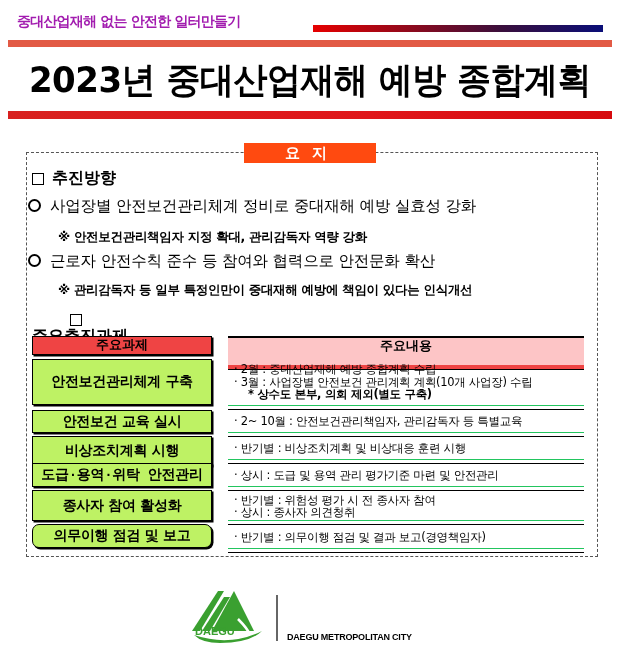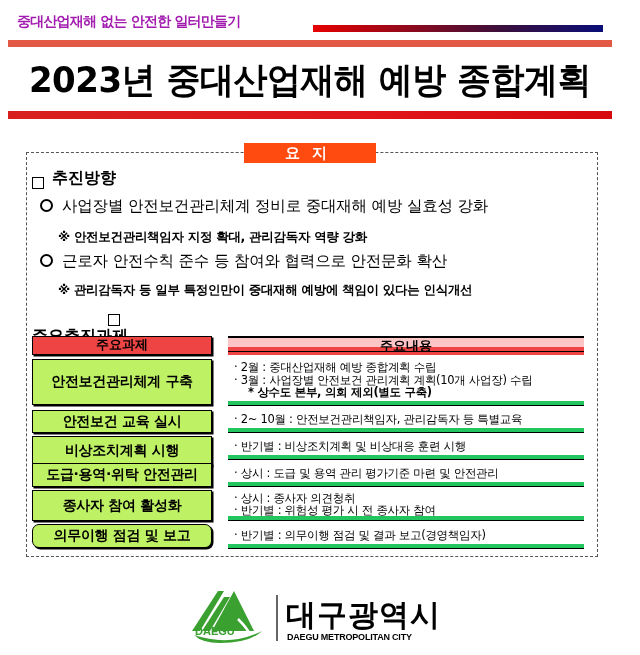--- a/index.html
+++ b/index.html
@@ -12,34 +12,34 @@
   .slogan { left: 17px; top: 13px; font-size: 14px; font-weight: bold; color: #a21caf; letter-spacing: -0.8px; white-space: nowrap; }
   .grad-bar { left: 313px; top: 25px; width: 290px; height: 7px; background: linear-gradient(to right, #e60000 0%, #8a0a1e 35%, #3a0f3c 65%, #0a0e78 100%); }
   .orange-bar { left: 8px; top: 40px; width: 604px; height: 7px; background: #e25a45; }
   .main-title { left: 0; width: 620px; top: 57px; text-align: center; font-size: 34px; font-weight: bold; letter-spacing: -0.5px; white-space: nowrap; transform: scaleY(1.05); }
   .red-bar { left: 8px; top: 111px; width: 604px; height: 8px; background: linear-gradient(to right, #d8211f, #e0161a 60%, #d60a0e); }
 
   
   .summary-box { left: 26px; top: 152px; width: 572px; height: 405px; border: 1.5px dashed #555; }
   .summary-tag { left: 244px; top: 143px; width: 132px; height: 20px; background: #ff4a10; color: #fff; font-size: 15px; font-weight: bold; text-align: center; line-height: 20px; letter-spacing: 12px; padding-left: 4px; }
 
-  .section-head { left: 32px; font-size: 16px; font-weight: bold; white-space: nowrap; display: flex; align-items: flex-end; }
+  .section-head { left: 32px; font-size: 16px; font-weight: bold; white-space: nowrap; display: flex; align-items: center; }
   .sq { display: inline-block; width: 12px; height: 12px; border: 1.5px solid #000; margin-right: 8px; }
 
-  .bullet { left: 40px; font-size: 15.5px; white-space: nowrap; letter-spacing: -0.2px; }
+  .bullet { left: 28px; font-size: 15.5px; white-space: nowrap; letter-spacing: -0.2px; }
   .bullet .o { display: inline-block; width: 13px; height: 13px; border: 2px solid #000; border-radius: 50%; margin-right: 9px; vertical-align: -1px; }
   .note { left: 58px; font-size: 12.5px; font-weight: bold; white-space: nowrap; letter-spacing: -0.3px; }
 
   
   .th-left { left: 32px; top: 336px; width: 180px; height: 19px; background: #ef4444; border: 1.5px solid #000; box-shadow: 1.5px 1.5px 0 #000; font-size: 13px; font-weight: bold; text-align: center; line-height: 16px; }
-  .th-right { left: 228px; top: 336px; width: 356px; height: 19px; background: #fdc5c6; border-top: 2px solid #000; border-bottom: 8px solid #ef4444; font-size: 13px; font-weight: bold; text-align: center; line-height: 15px; }
+  .th-right { left: 228px; top: 336px; width: 356px; height: 33px; background: #fdc5c6; border-top: 2px solid #000; border-bottom: 4px solid #ef4444; font-size: 13px; font-weight: bold; text-align: center; line-height: 15px; }
   .th-right::after { content: ""; position: absolute; left: 0; right: 0; bottom: -5px; height: 1px; background: #000; }
 
   .cell-left { left: 32px; width: 180px; background: #bef264; border: 1.5px solid #000; box-shadow: 1.5px 1.5px 0 #000; display: flex; align-items: center; justify-content: center; font-size: 14px; font-weight: bold; white-space: nowrap; letter-spacing: -0.3px; }
-  .cell-right { left: 228px; width: 356px; border-bottom: 5px solid #22c55e; display: flex; flex-direction: column; justify-content: center; padding-left: 6px; font-size: 11.5px; line-height: 12.5px; white-space: nowrap; letter-spacing: -0.3px; }
+  .cell-right { left: 228px; width: 356px; border-bottom: 1px solid #22c55e; display: flex; flex-direction: column; justify-content: center; padding-left: 6px; font-size: 11.5px; line-height: 12.5px; white-space: nowrap; letter-spacing: -0.3px; }
   .cell-right::after { content: ""; position: absolute; left: 0; right: 0; bottom: -5px; height: 1px; background: #000; }
   .cell-right .sub { padding-left: 14px; font-weight: bold; }
 
   
   .logo { left: 190px; top: 585px; width: 260px; height: 60px; }
   .logo-mark { position: absolute; left: 0; top: 0; width: 80px; height: 60px; }
   .logo-daegu { position: absolute; left: 5px; top: 40px; font-size: 11px; font-weight: bold; color: #3aa030; letter-spacing: 0; font-family: "Liberation Sans", sans-serif; }
   .logo-sep { position: absolute; left: 86px; top: 10px; width: 1.5px; height: 46px; background: #666; }
   .logo-kr { position: absolute; left: 96px; top: 10px; font-size: 30px; font-weight: bold; letter-spacing: 1px; white-space: nowrap; }
   .logo-en { position: absolute; left: 97px; top: 47px; font-size: 9px; font-weight: bold; letter-spacing: -0.2px; white-space: nowrap; font-family: "Liberation Sans", sans-serif; }
@@ -89,41 +89,40 @@
 <div class="abs cell-left" style="top:410px;height:23px;">안전보건 교육 실시</div>
 <div class="abs cell-right" style="top:411px;height:22px;">
   <div>· 2~ 10월 : 안전보건관리책임자, 관리감독자 등 특별교육</div>
 </div>
 
 <div class="abs cell-left" style="top:436px;height:30px;">비상조치계획 시행</div>
 <div class="abs cell-right" style="top:438px;height:22px;">
   <div>· 반기별 : 비상조치계획 및 비상대응 훈련 시행</div>
 </div>
 
-<div class="abs cell-left" style="top:463px;height:24px;">도급·용역·위탁 안전관리</div>
+<div class="abs cell-left" style="top:463px;height:24px;font-family:Liberation Mono, monospace;">도급·용역·위탁 안전관리</div>
 <div class="abs cell-right" style="top:465px;height:22px;">
   <div>· 상시 : 도급 및 용역 관리 평가기준 마련 및 안전관리</div>
 </div>
 
 <div class="abs cell-left" style="top:490px;height:31px;">종사자 참여 활성화</div>
 <div class="abs cell-right" style="top:492px;height:29px;">
+  <div>· 반기별 : 위험성 평가 시 전 종사자 참여</div>
   <div>· 상시 : 종사자 의견청취</div>
-  <div>· 반기별 : 위험성 평가 시 전 종사자 참여</div>
 </div>
 
 <div class="abs cell-left" style="top:524px;height:24px;border-radius:7px;">의무이행 점검 및 보고</div>
 <div class="abs cell-right" style="top:526px;height:23px;">
   <div>· 반기별 : 의무이행 점검 및 결과 보고(경영책임자)</div>
 </div>
 
 <div class="abs logo">
   <svg class="logo-mark" viewBox="0 0 80 60">
     <polygon points="2,46 28,6 34,6 10,46" fill="#3aa030"></polygon>
     <polygon points="12,46 34,12 40,12 20,46" fill="#3aa030"></polygon>
     <polygon points="22,46 44,6 64,46" fill="#3aa030"></polygon>
     <path d="M4,50 Q40,62 72,46 Q60,58 30,58 Q12,58 4,50 Z" fill="#3aa030"></path>
     <path d="M48,34 Q58,44 60,50" stroke="#fff" stroke-width="2.5" fill="none"></path>
   </svg>
   <div class="logo-daegu">DAEGU</div>
   <div class="logo-sep"></div>
-  <div class="logo-kr">대구광역시</div>
   <div class="logo-en">DAEGU METROPOLITAN CITY</div>
 </div>
 
 </body></html>

